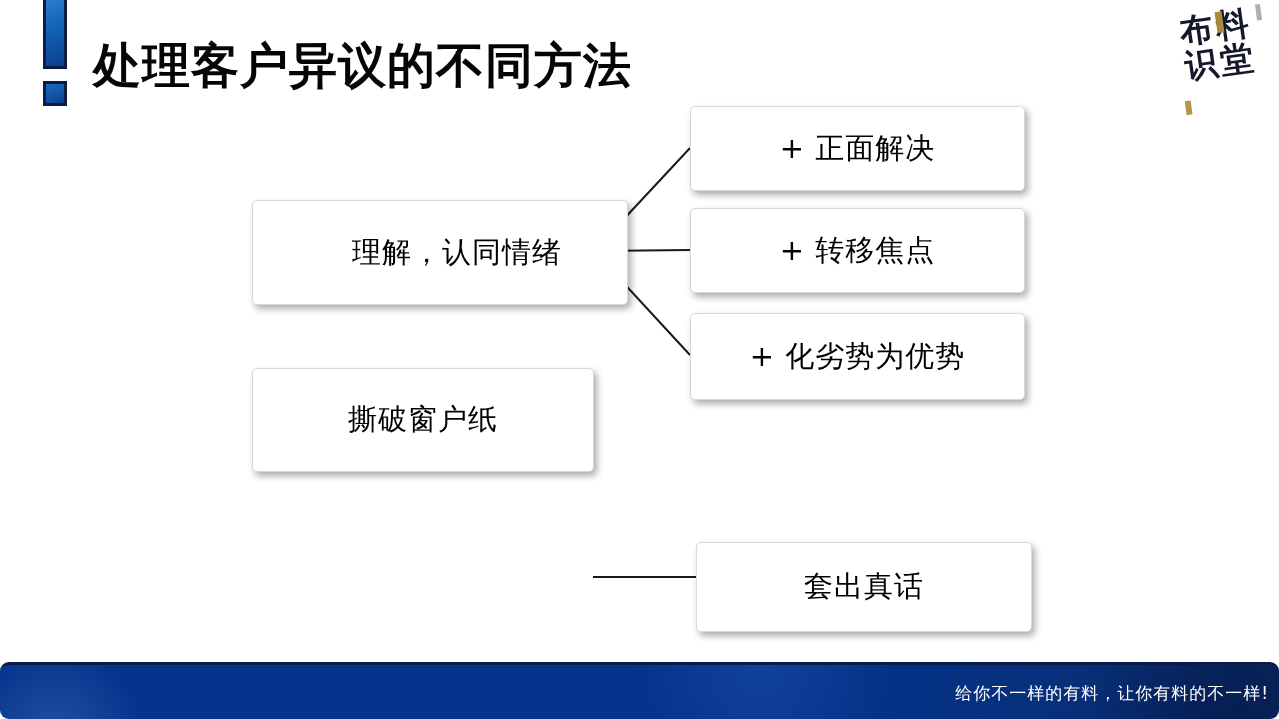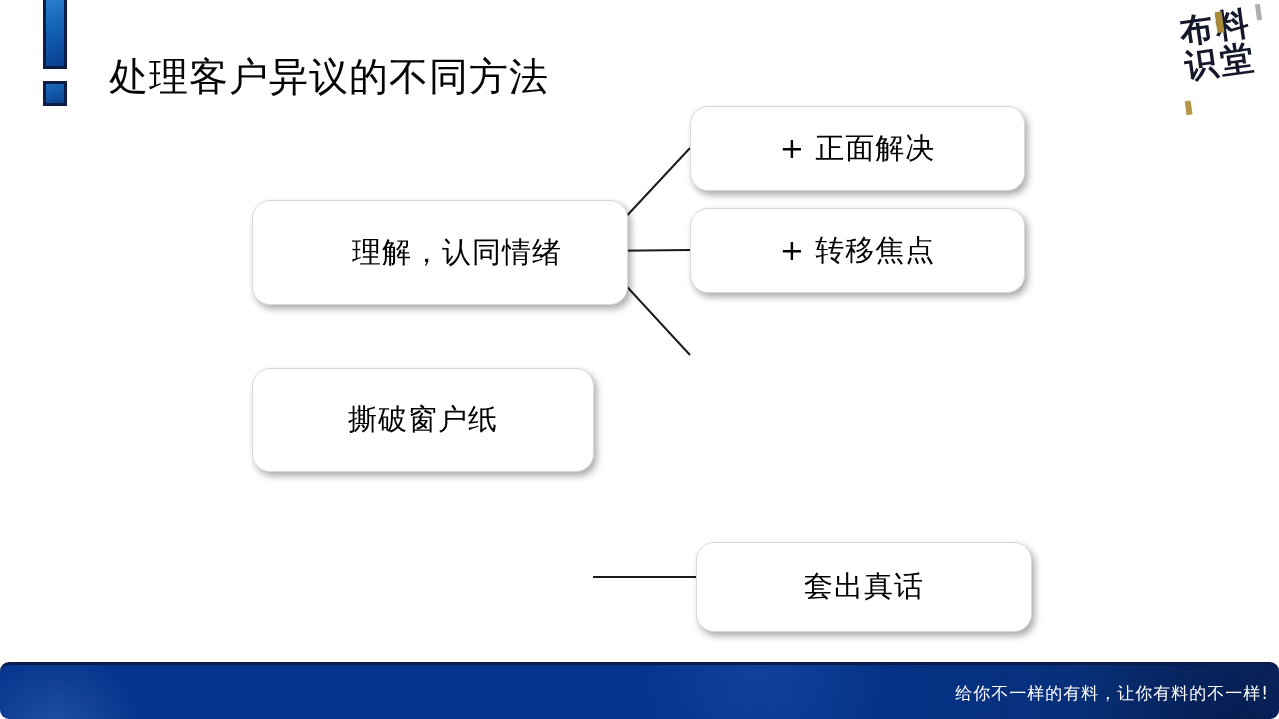--- a/index.html
+++ b/index.html
@@ -16,22 +16,22 @@
     position:absolute;left:43px;top:0;width:18px;height:66px;
     background:linear-gradient(160deg,#2a7dcc 0%,#1261b4 45%,#0a3f8e 100%);
     border:3px solid #0c1c45;border-top:none;
   }
   .accent-square{
     position:absolute;left:43px;top:81px;width:18px;height:19px;
     background:linear-gradient(160deg,#1b6cbe 0%,#0a418f 100%);
     border:3px solid #0c1c45;
   }
   .page-title{
-    position:absolute;left:93px;top:34px;margin:16px;
-    font-size:39px;font-weight:400;color:#050505;
+    position:absolute;left:93px;top:34px;margin:0;
+    font-size:48px;font-weight:700;color:#050505;
     letter-spacing:1px;white-space:nowrap;
   }
 
   
   .logo{
     position:absolute;right:16px;top:10px;width:86px;height:96px;
     transform:rotate(-8deg);
     color:#15172b;text-align:center;
   }
   .logo-line{
@@ -53,21 +53,21 @@
 
   
   .connectors{
     position:absolute;left:0;top:0;width:1279px;height:719px;
     pointer-events:none;
   }
   .node{
     position:absolute;
     background:#ffffff;
     border:1px solid #d8d8d8;
-    border-radius:18px;
+    border-radius:5px;
     box-shadow:3px 4px 7px rgba(0,0,0,0.33);
     display:flex;align-items:center;justify-content:center;
     font-size:29px;color:#000;letter-spacing:1px;
     white-space:nowrap;
   }
   .n-understand{left:252px;top:200px;width:340px;height:103px;padding-left:34px;}
   .n-logic     {left:252px;top:368px;width:340px;height:102px;}
   .n-tear      {left:252px;top:523px;width:341px;height:104px;}
   .n-solve     {left:690px;top:106px;width:333px;height:83px;}
   .n-shift     {left:690px;top:208px;width:333px;height:83px;}
@@ -120,20 +120,23 @@
   <div class="node n-logic">
     <span>撕破窗户纸</span>
   </div>
 
   <div class="node n-solve">
     <span>+ 正面解决</span>
   </div>
   <div class="node n-shift">
     <span>+ 转移焦点</span>
   </div>
+  <div class="node n-advantage">
+    <span>+ 化劣势为优势</span>
+  </div>
   <div class="node n-truth">
     <span>套出真话</span>
   </div>
 
   <div class="footer">
     <div class="footer-text">给你不一样的有料，让你有料的不一样!</div>
   </div>
 
 </div>
 

